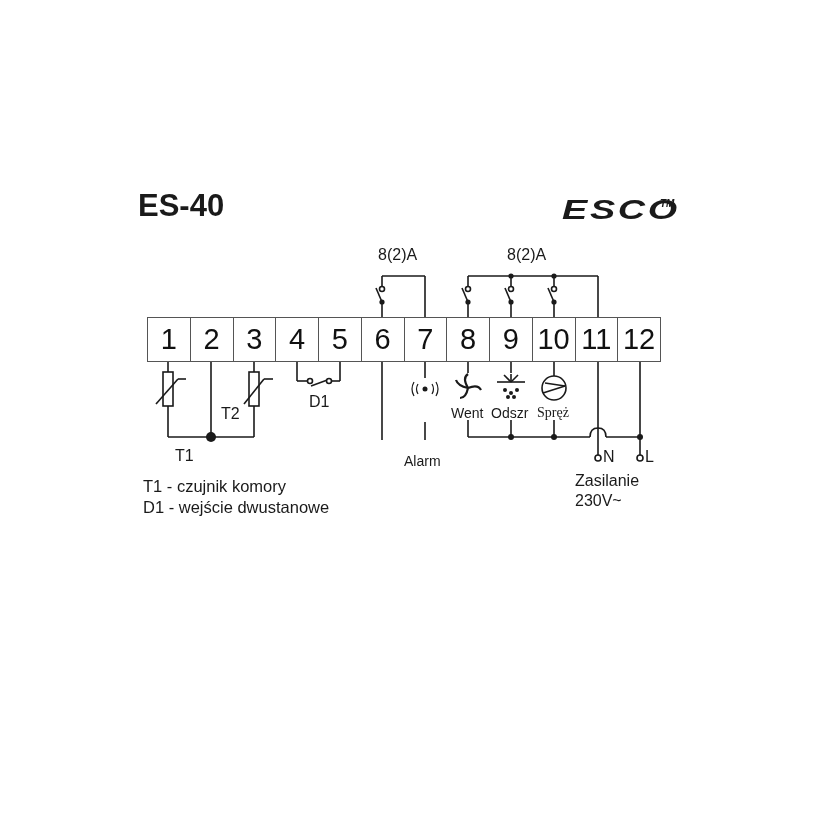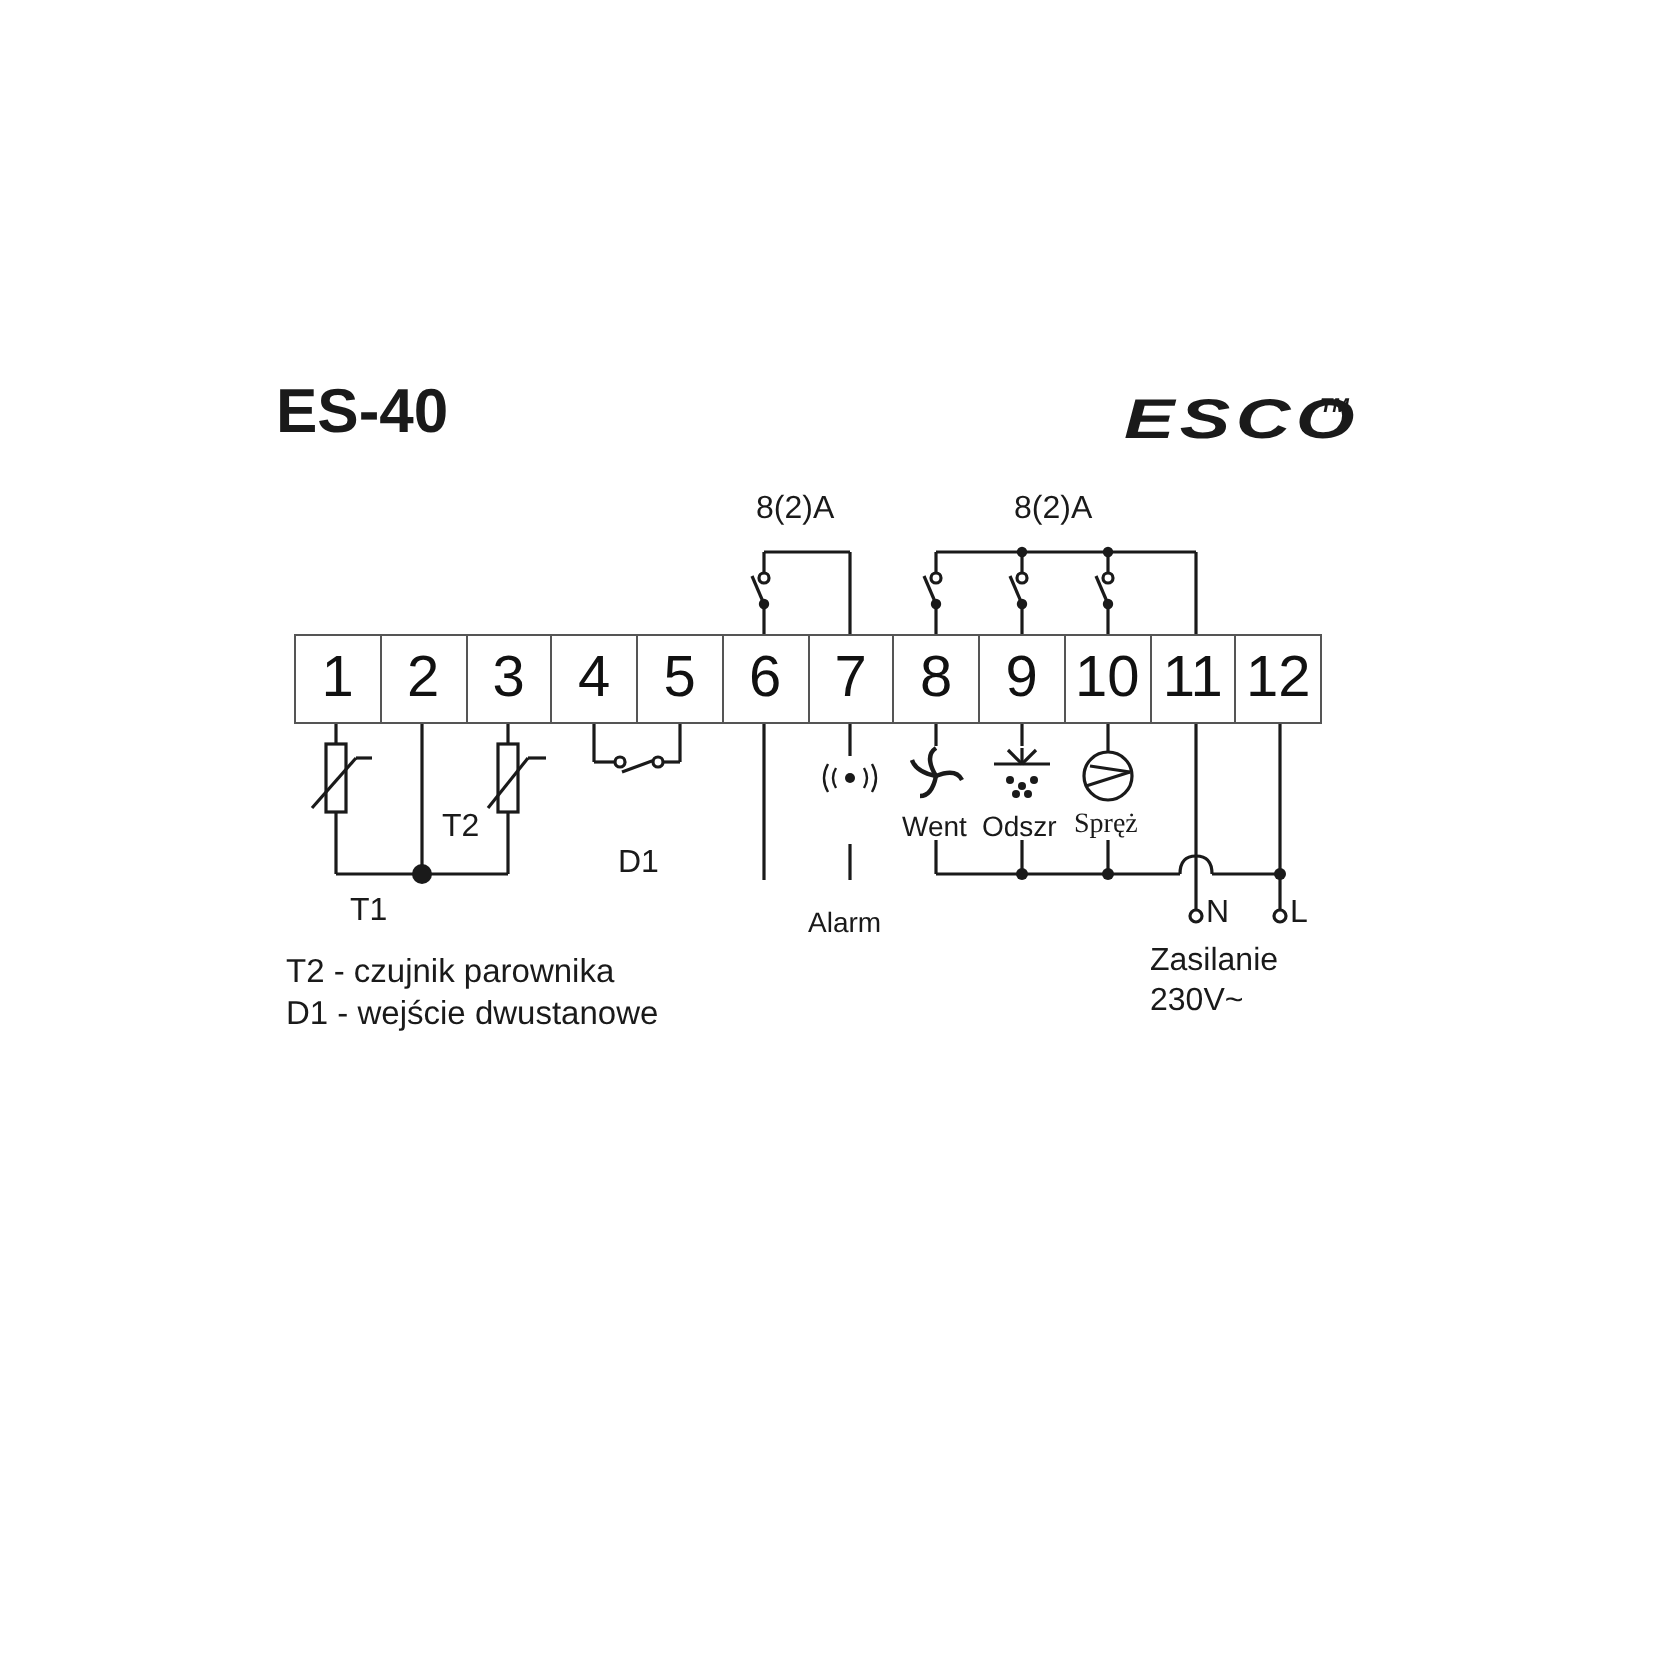--- a/index.html
+++ b/index.html
@@ -160,31 +160,31 @@
   <div class="term">7</div>
   <div class="term">8</div>
   <div class="term">9</div>
   <div class="term">10</div>
   <div class="term">11</div>
   <div class="term">12</div>
 </div>
 
 <div class="abs lbl" style="left:175px;top:405px;font-size:16px;margin-top:42px;">T1</div>
 <div class="abs lbl" style="left:221px;top:405px;font-size:16px;">T2</div>
-<div class="abs lbl" style="left:309px;top:393px;font-size:16px;margin-top:30px;">D1</div>
+<div class="abs lbl" style="left:309px;top:393px;font-size:16px;">D1</div>
 
 <div class="abs lbl" style="left:404px;top:405px;margin-top:48px;">Alarm</div>
 <div class="abs lbl" style="left:451px;top:405px;">Went</div>
 <div class="abs lbl" style="left:491px;top:405px;">Odszr</div>
 <div class="abs lbl" style="left:537px;top:405px;font-family:Liberation Serif, serif;">Spręż</div>
 
 <div class="abs" style="left:603px;top:448px;font-size:16px;">N</div>
 <div class="abs" style="left:645px;top:448px;font-size:16px;">L</div>
 
 <div class="abs supply" style="left:575px;top:471px;width:90px;">
   <div>Zasilanie</div>
   <div>230V~</div>
 </div>
 
 <div class="abs legend">
-  <div>T2 - czujnik parownika</div>
+  <div>T1 - czujnik komory</div>
   <div>D1 - wejście dwustanowe</div>
 </div>
 
 </body></html>

